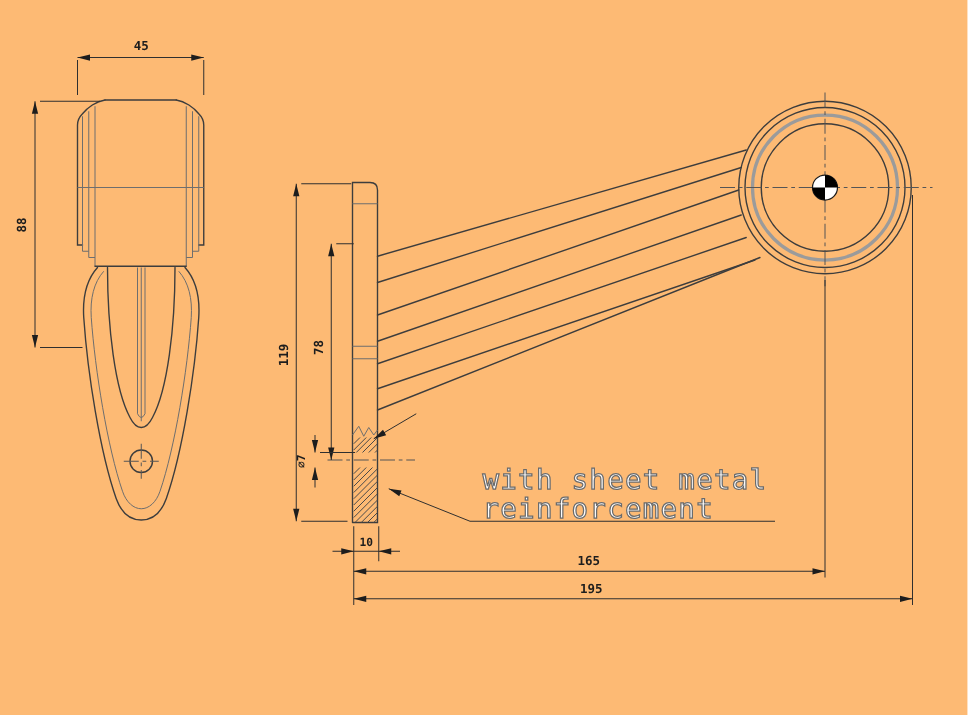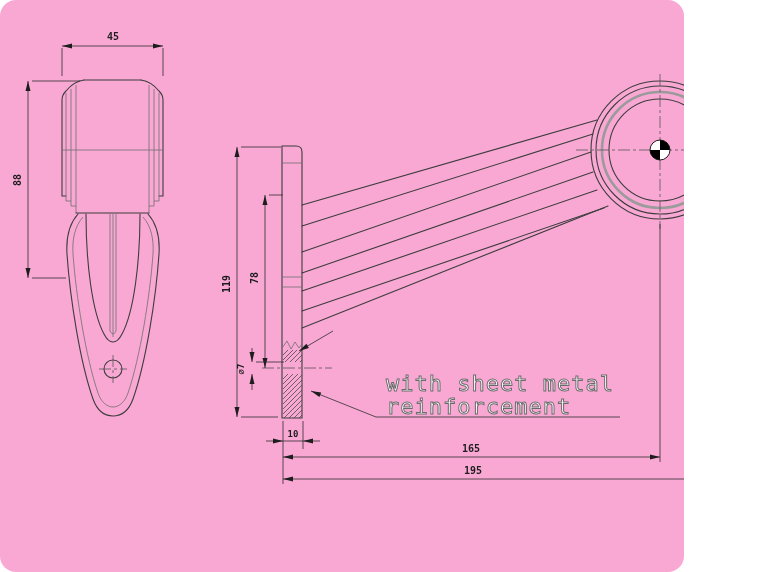--- a/index.html
+++ b/index.html
@@ -1,16 +1,16 @@
 <!DOCTYPE html>
 <html><head>
 <meta charset="utf-8">
 <style>
   html,body{margin:0;padding:0;background:#ffffff;}
-  .page{width:684px;height:572px;background:#f9a8d4;position:relative;overflow:hidden;border-radius:16px;}
+  .page{width:774px;height:572px;background:#fdba74;position:relative;overflow:hidden;}
   svg{display:block;}
   text{font-family:"DejaVu Sans Mono","Liberation Mono",monospace;}
   .dim-text{font-size:10px;font-weight:bold;fill:#1d1d1d;}
   .dim-text-sm{font-size:9px;font-weight:bold;fill:#1d1d1d;}
   .note-text{font-size:22px;letter-spacing:1px;fill:#ffffff;stroke:#6b6b6b;stroke-width:1;}
   .geo{stroke:#3d3d3d;stroke-width:1.1;fill:none;stroke-linecap:round;}
   .geo-thin{stroke:#6e6e6e;stroke-width:0.8;fill:none;}
   .dim{stroke:#2f2f2f;stroke-width:0.8;fill:none;}
   .cl{stroke:#555555;stroke-width:0.8;fill:none;stroke-dasharray:12 3 3 3;}
   .hatch{stroke:#4a4a4a;stroke-width:0.8;}

